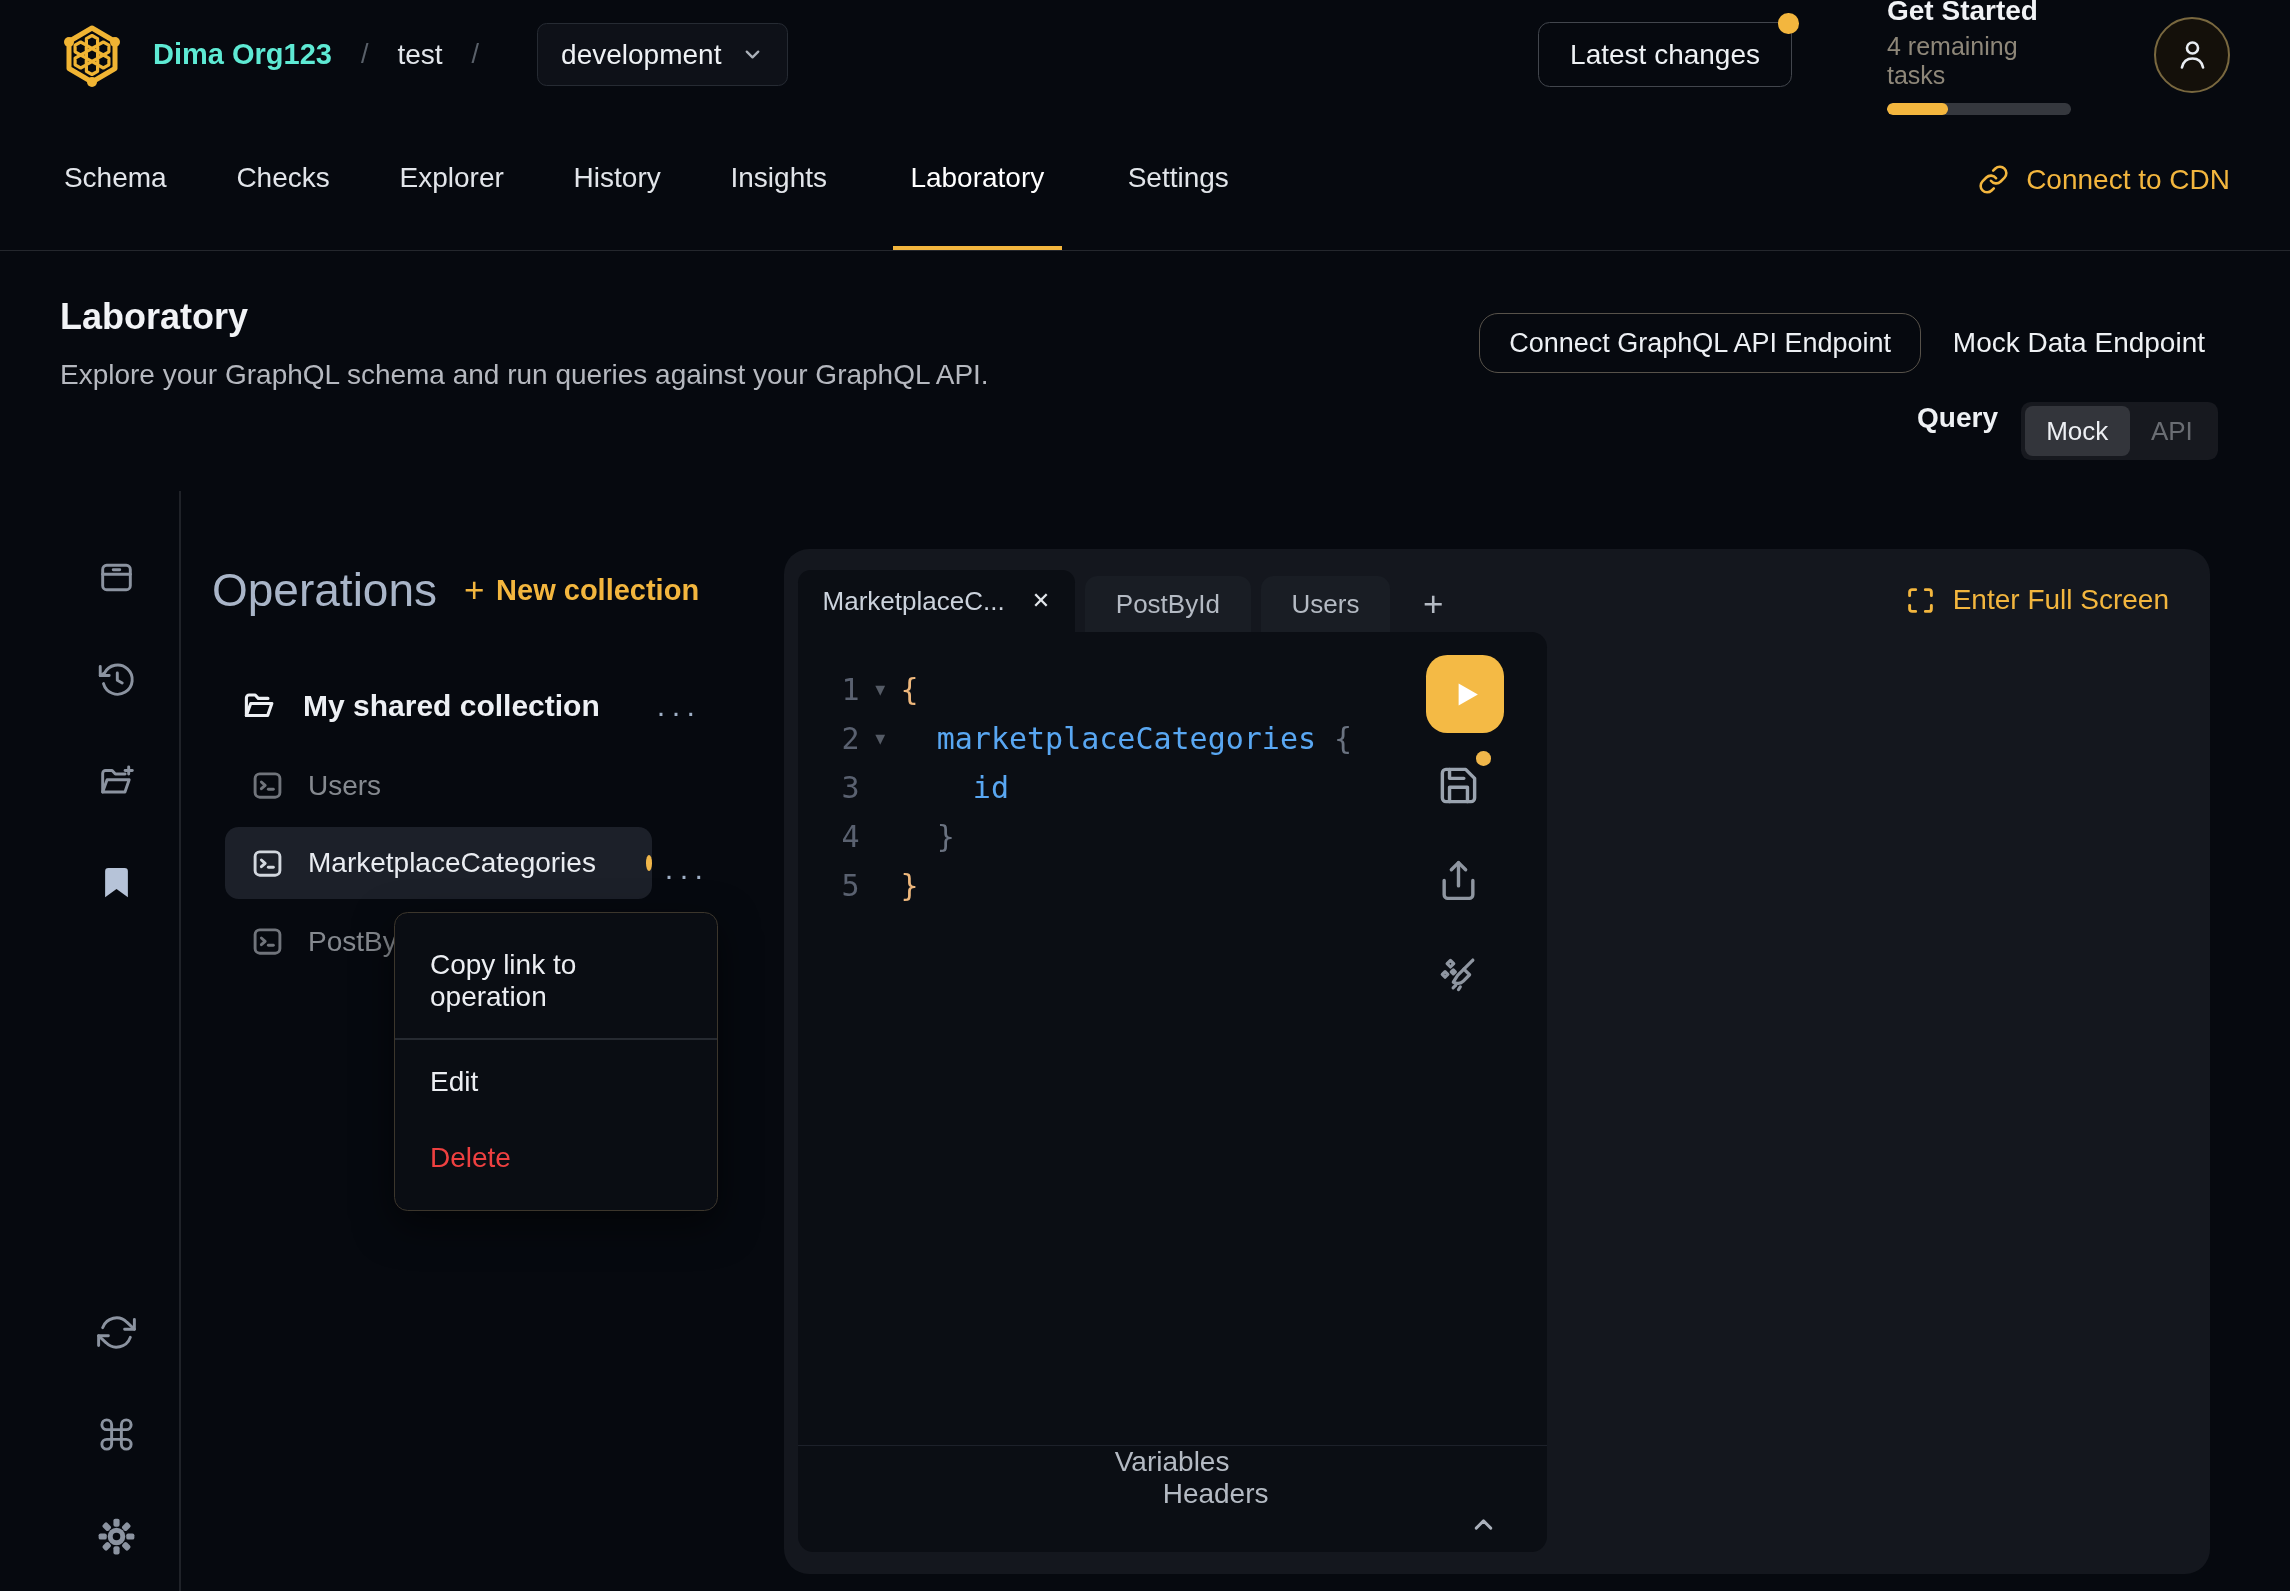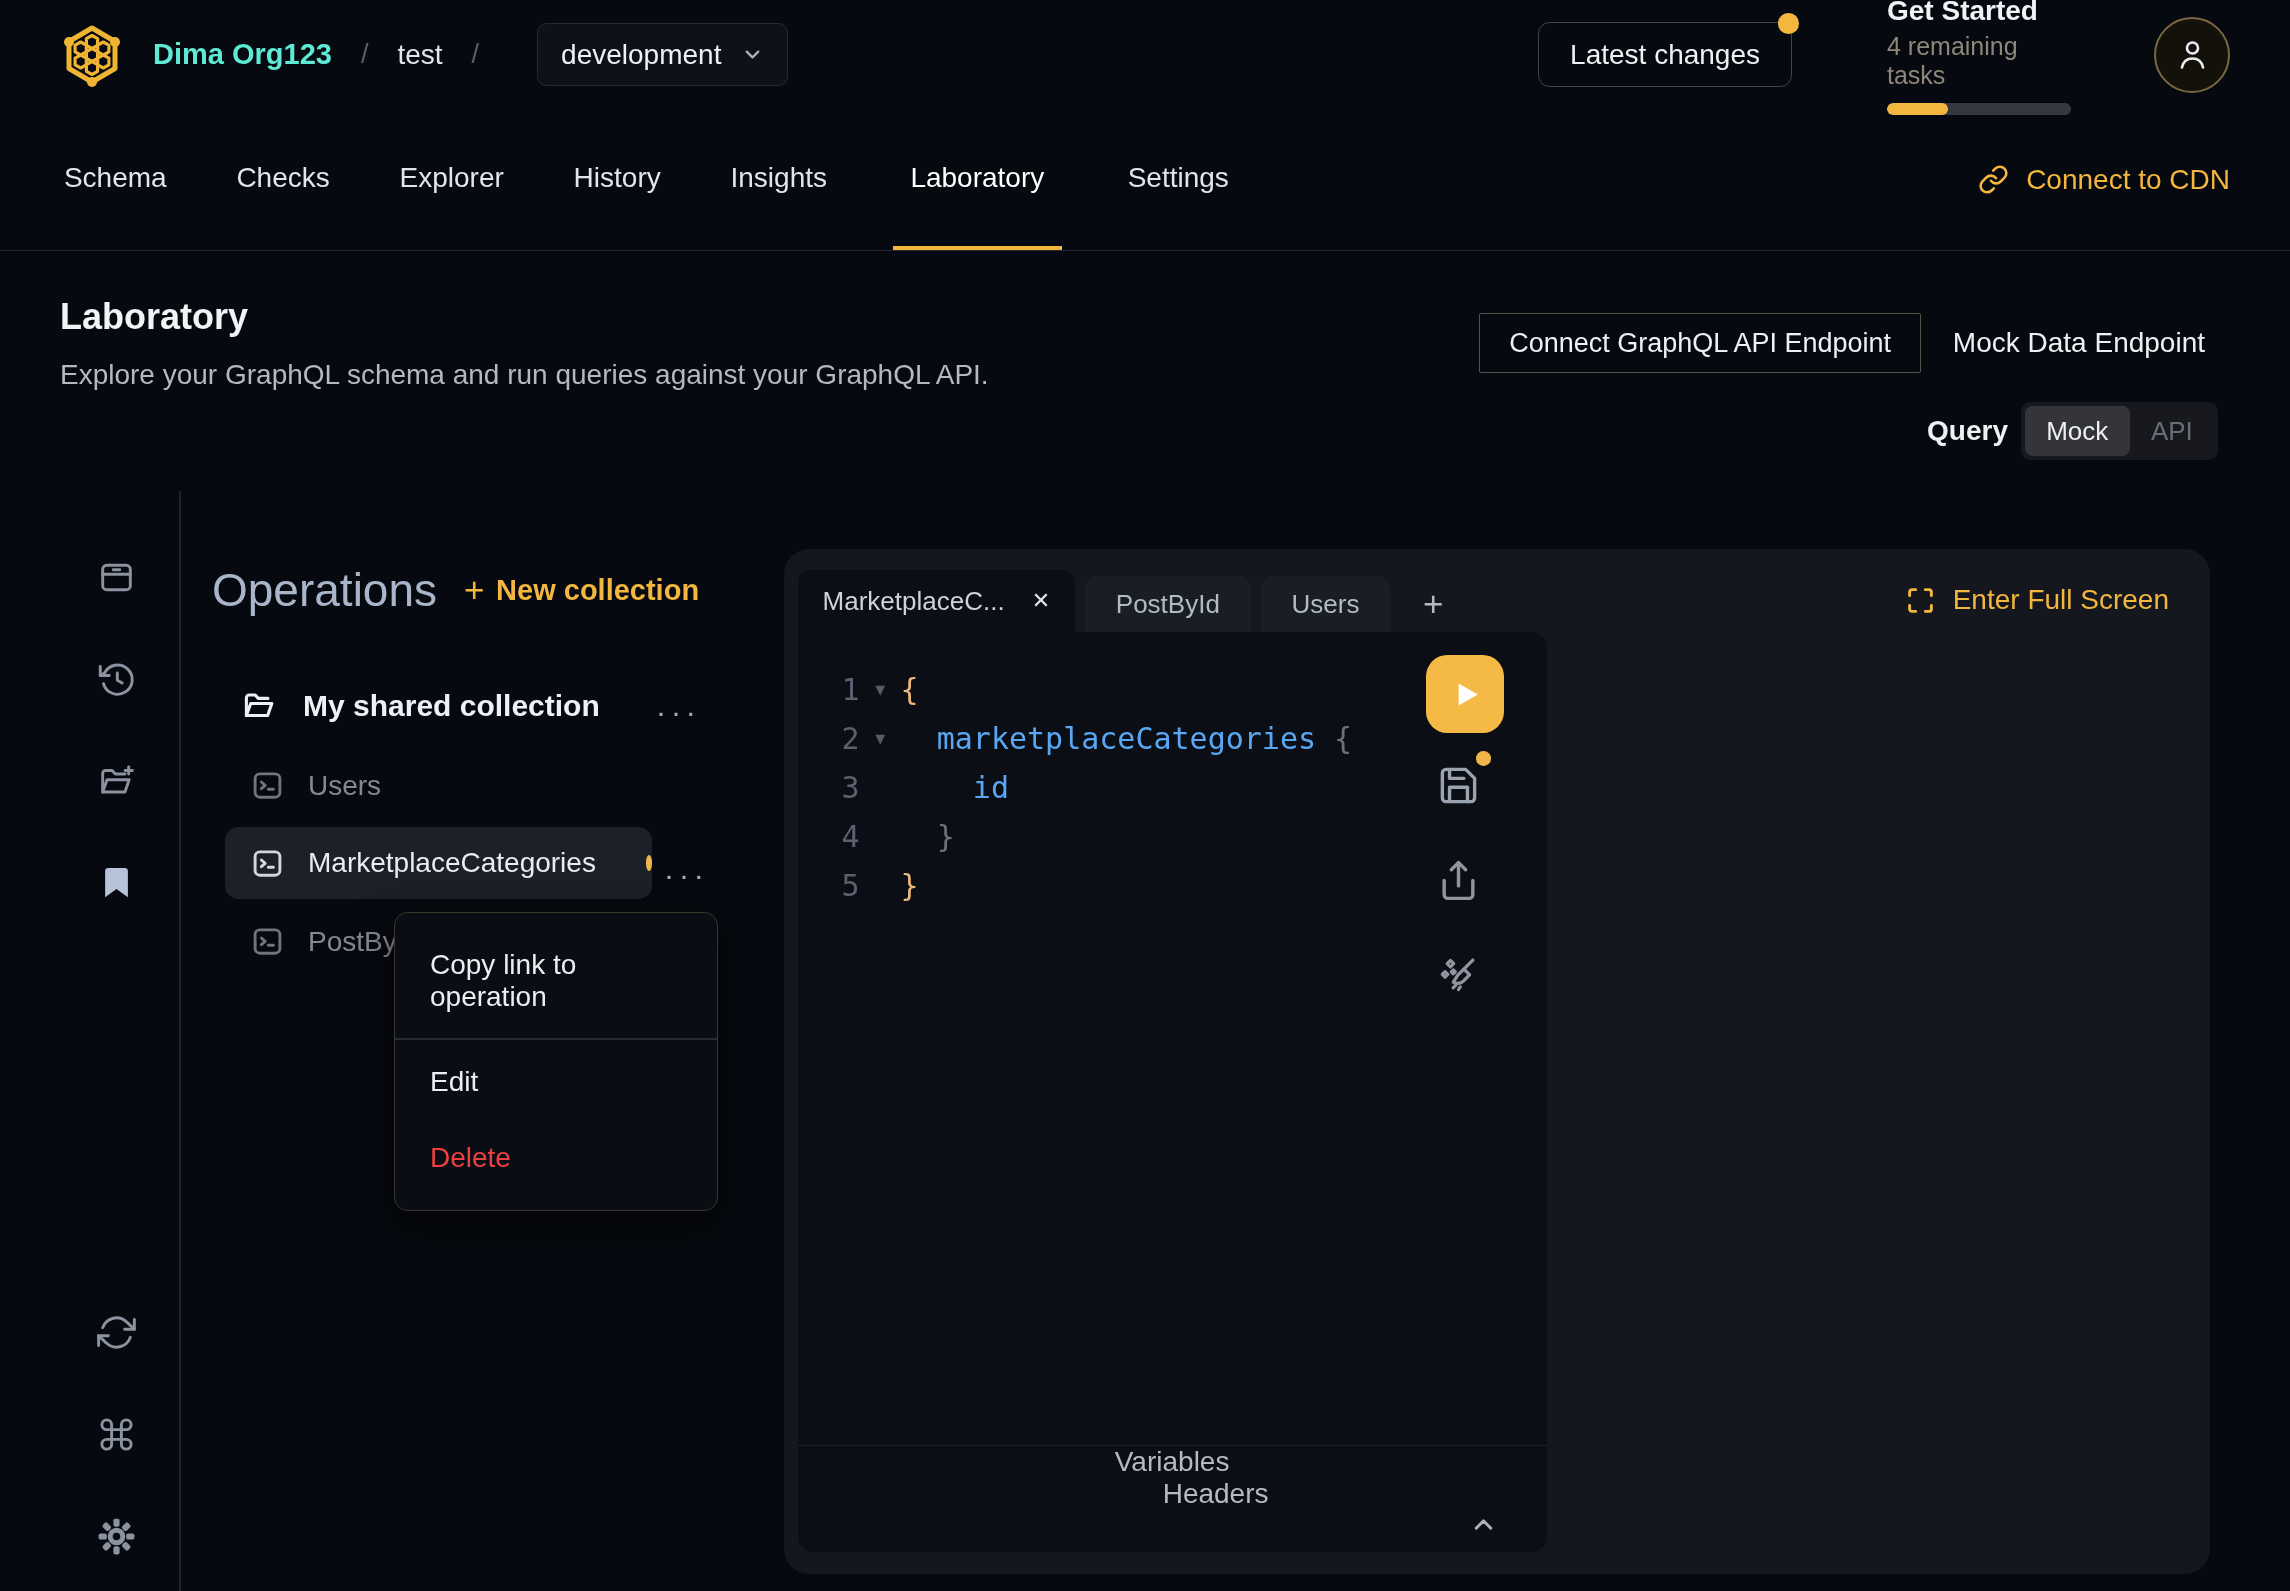--- a/index.html
+++ b/index.html
@@ -43,24 +43,24 @@
   .nav-tab.active { color:#ffffff; border-bottom-color:#f3b63e; padding:0 17.5px; }
   .cdn-link { margin-left:auto; display:flex; align-items:center; gap:17.5px;
     color:#f3b63e; font-size:28px; font-weight:500; cursor:pointer; }
 
   
   .hero { position:relative; padding:45px 60px 0; height:235px; }
   .hero h1 { font-size:36px; font-weight:700; color:#f1f3f6; margin-bottom:21.3px; }
   .hero-desc { font-size:28px; color:#b5b8bf; margin-bottom:31px; }
   .learn-row { display:flex; align-items:center; gap:19.4px; color:#9c968c; font-size:28px; cursor:pointer; }
   .connect-btn { position:absolute; right:369px; top:62px; height:60px; padding:0 29px;
-    display:flex; align-items:center; border:1px solid #57524a; border-radius:2px;
+    display:flex; align-items:center; border:1px solid #57524a; border-radius:19px;
     background:transparent; font-size:27px; color:#edf0f4; cursor:pointer; }
   .mock-link { position:absolute; right:85px; top:76px; font-size:28px; font-weight:500; color:#eef1f4; cursor:pointer; }
-  .query-row { position:absolute; right:72px; top:151px; display:flex; align-items:center; gap:13px; }
+  .query-row { position:absolute; right:72px; top:151px; display:flex; align-items:flex-start; gap:23px; }
   .query-label { font-size:28px; font-weight:700; color:#eef1f4; }
   .segmented { display:flex; background:#17191f; border-radius:9.7px; padding:3.9px; }
   .seg { font-size:26px; padding:9.7px 21.3px; border-radius:7.8px; cursor:pointer; }
   .seg.on { background:#33353b; color:#edeff3; }
   .seg.off { color:#6a6d73; }
 
   
   .workspace { position:absolute; left:0; top:485px; right:0; bottom:0; }
   .rail-icon { position:absolute; width:39px; height:39px; cursor:pointer; }
   .rail-divider { position:absolute; left:179px; top:5.8px; bottom:0; width:1.9px; background:#1f2228; }

